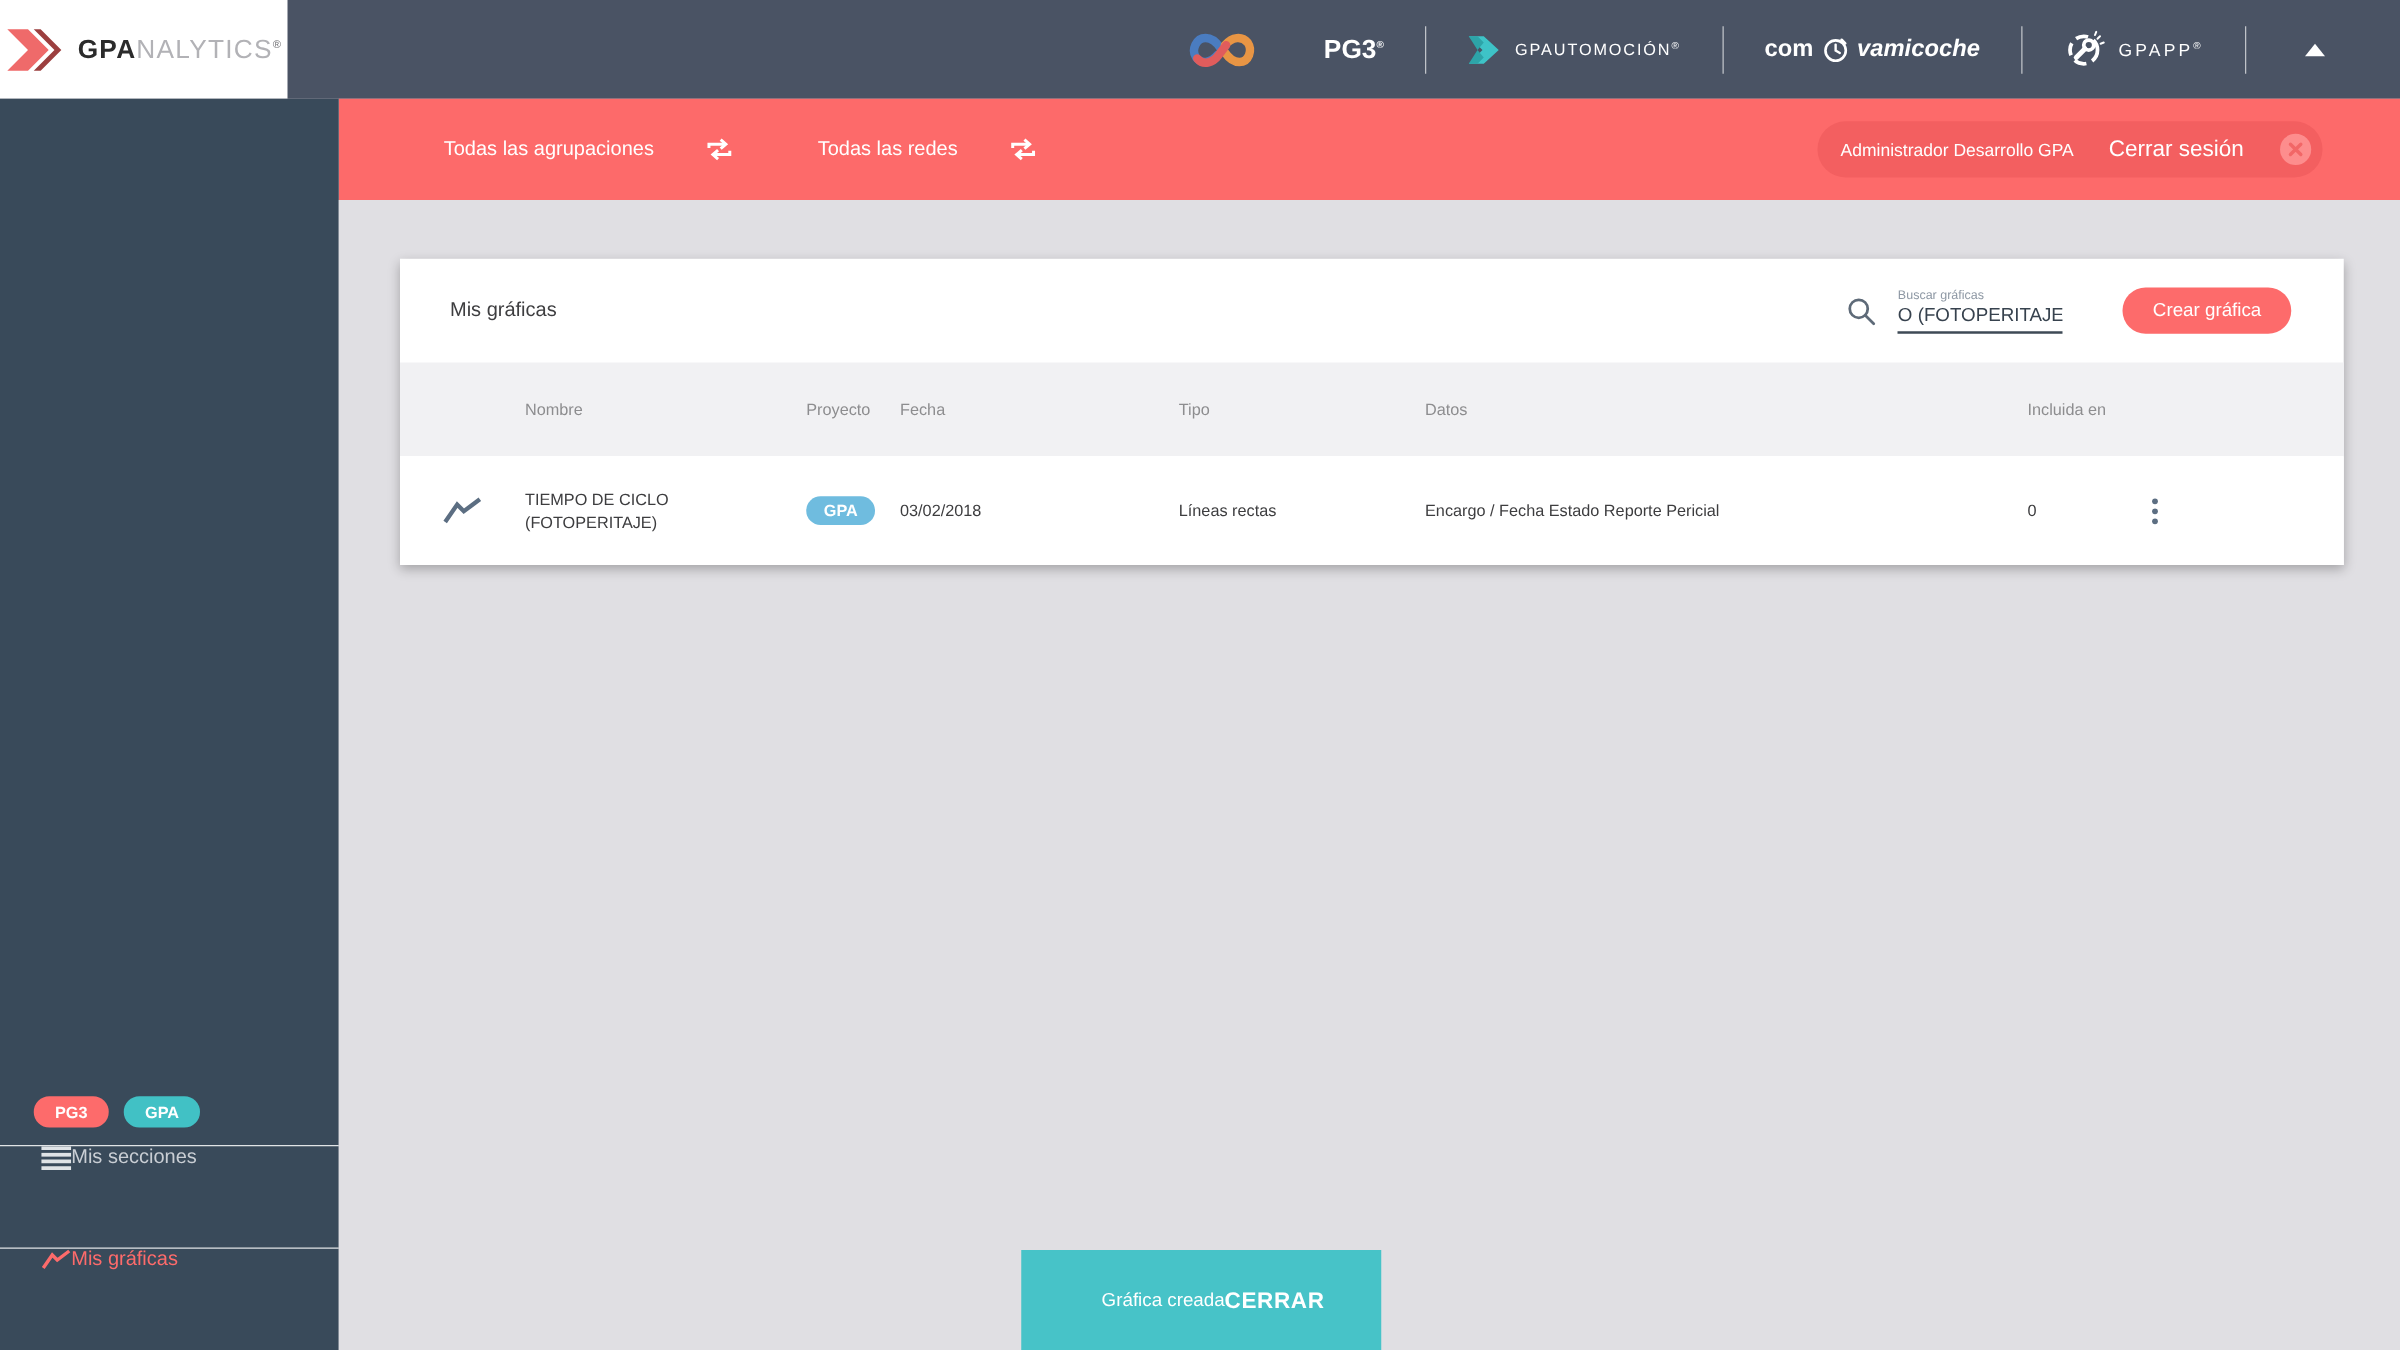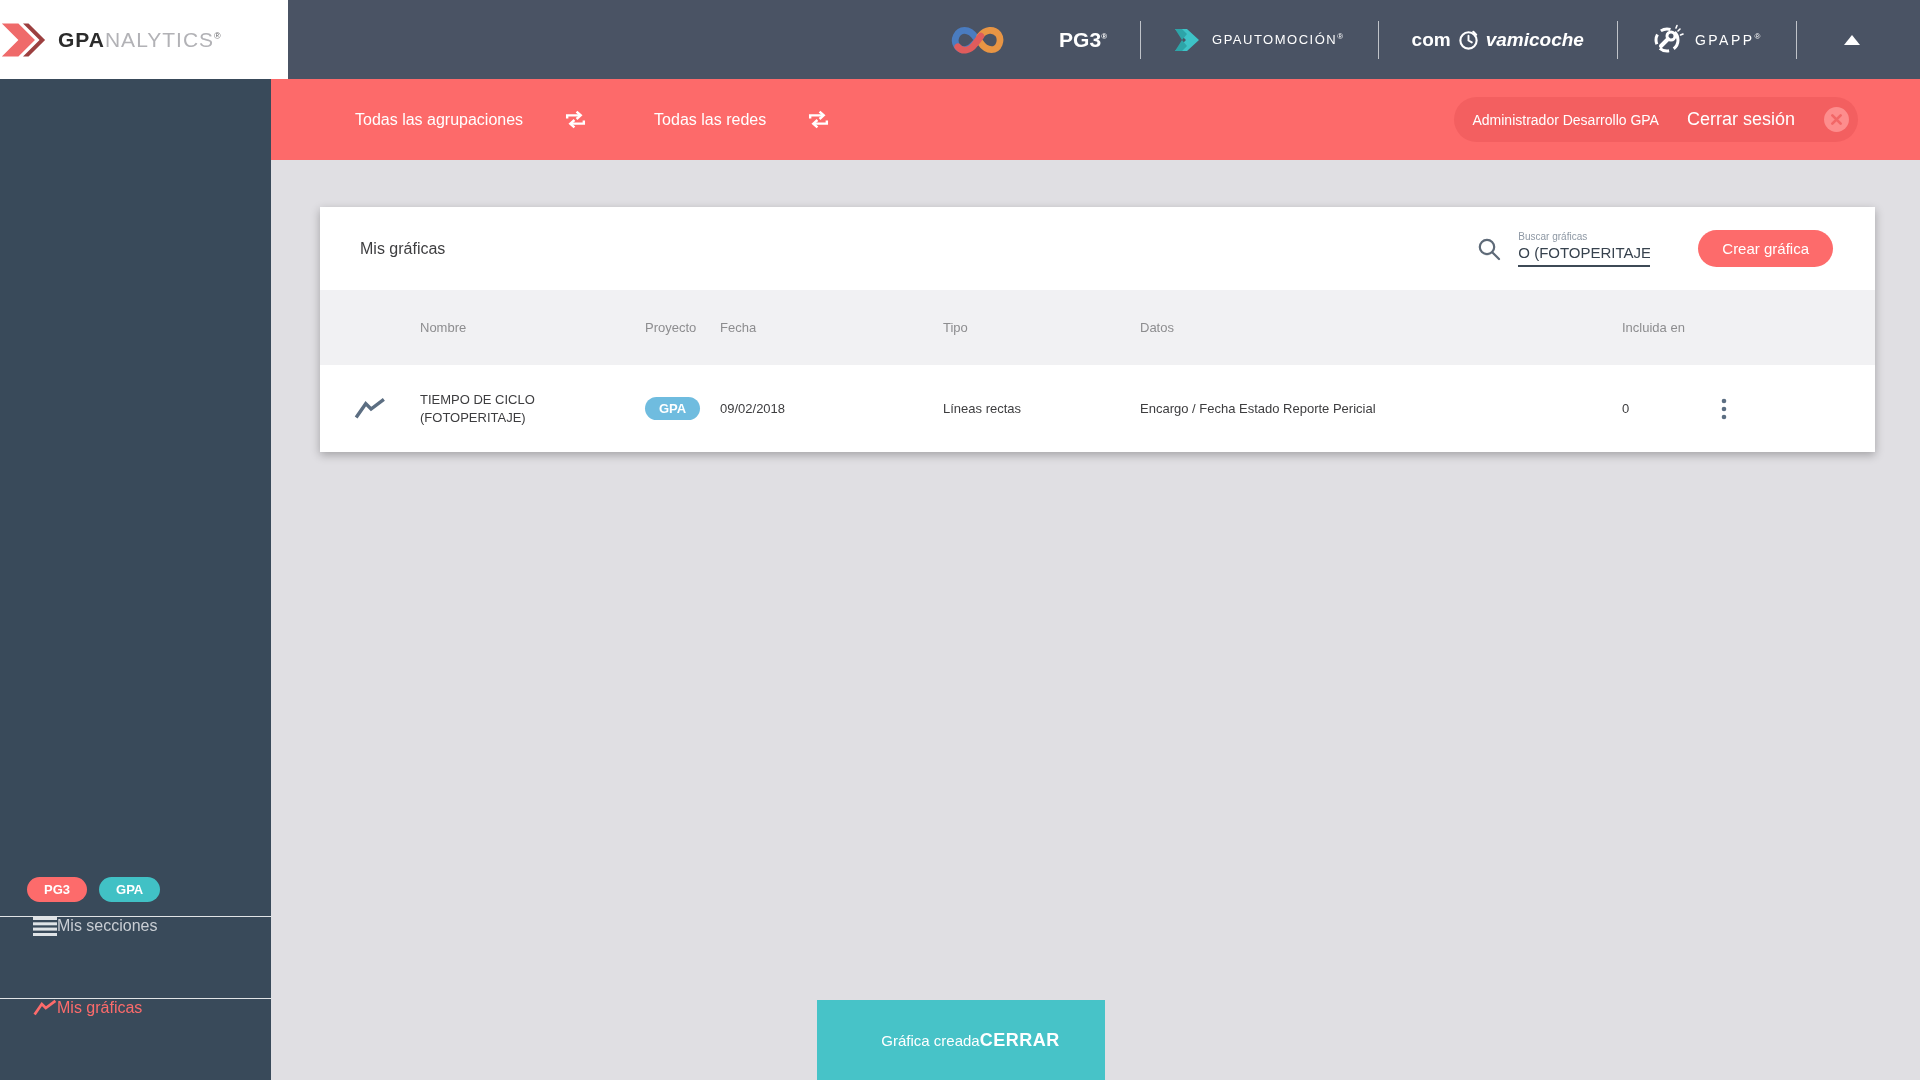--- a/index.html
+++ b/index.html
@@ -4,22 +4,22 @@
 <style>
   * { margin:0; padding:0; box-sizing:border-box; }
   html,body { width:1920px; height:1080px; }
   body {
     position:relative; overflow:hidden;
     font-family:"Liberation Sans", sans-serif;
     background:#e0dfe3;
   }
   
   .topbar { position:absolute; left:0; top:0; width:1920px; height:79px; background:#4a5364; }
-  .brandbox { position:absolute; left:0; top:0; width:288px; height:79px; background:#ffffff;
-    display:flex; align-items:center; gap:12px; }
+  .brandbox { position:absolute; left:0; top:0; width:230px; height:79px; background:#ffffff;
+    display:flex; align-items:center; justify-content:center; gap:12px; }
   .brandtext { font-size:21px; letter-spacing:1px; white-space:nowrap; }
   .brandtext .b1 { color:#2b2b2b; font-weight:700; }
   .brandtext .b2 { color:#b2b2b6; font-weight:400; }
   .brandtext sup { color:#6a6a6e; font-size:9px; }
   .apps { position:absolute; right:0; top:0; height:79px; display:flex; align-items:center;
     padding-right:60px; gap:33px; }
   .app-logo { display:flex; align-items:center; gap:10px; color:#ffffff; white-space:nowrap; cursor:pointer; }
   .app-logo .pg3-text { font-size:21px; font-weight:700;margin-left:44px; }
   .app-logo .auto-text { font-size:13px; font-weight:400; letter-spacing:1.5px; }
   .app-logo .coche-text { font-size:19px; font-weight:700; }
@@ -231,21 +231,21 @@
     <div class="tgrid trow">
       <div class="cell-icon">
         <svg width="32" height="24" viewBox="0 0 30 22">
           <polyline points="2,19 11,6 16,11 28,2" stroke="#5c6e82" stroke-width="3.2" fill="none"></polyline>
         </svg>
       </div>
       <div class="row-name">TIEMPO DE CICLO (FOTOPERITAJE)</div>
       <div>
         <span class="proj-badge">GPA</span>
       </div>
-      <div>09/02/2018</div>
+      <div>03/02/2018</div>
       <div>Líneas rectas</div>
       <div class="datos-cell">
         <div>Encargo / Fecha Estado Reporte Pericial</div>
       </div>
       <div>0</div>
       <div class="kebab">
         <svg width="14" height="24" viewBox="0 0 14 24">
           <g fill="#5c6e82">
             <circle cx="7" cy="4" r="2.3"></circle>
               <circle cx="7" cy="12" r="2.3"></circle>

